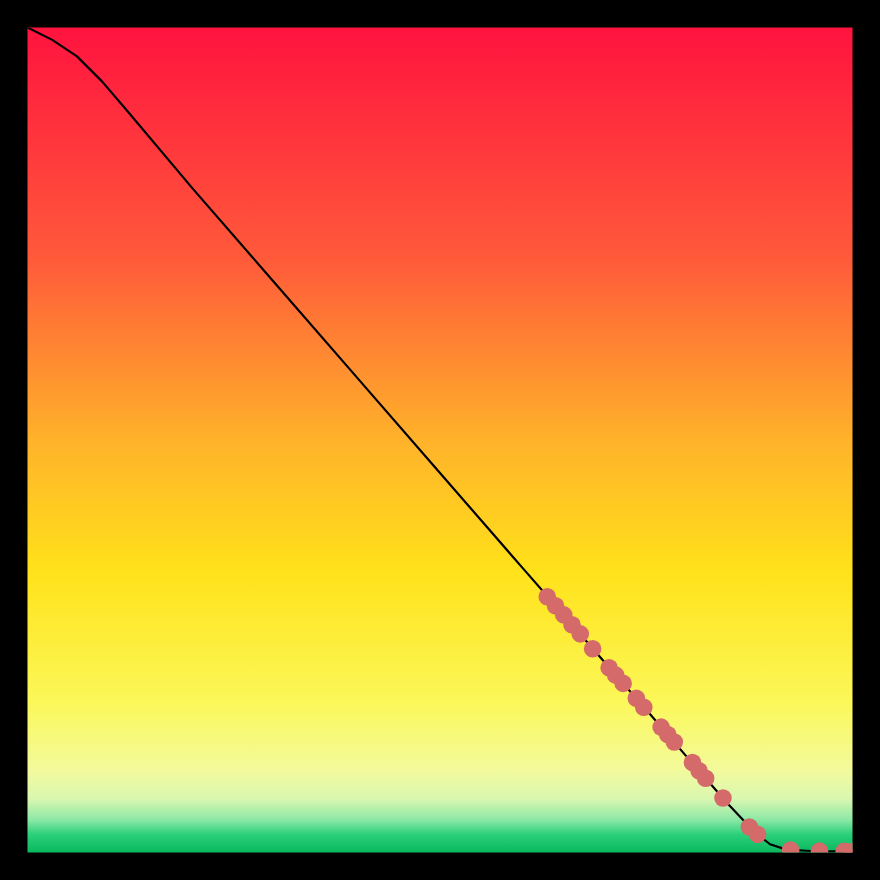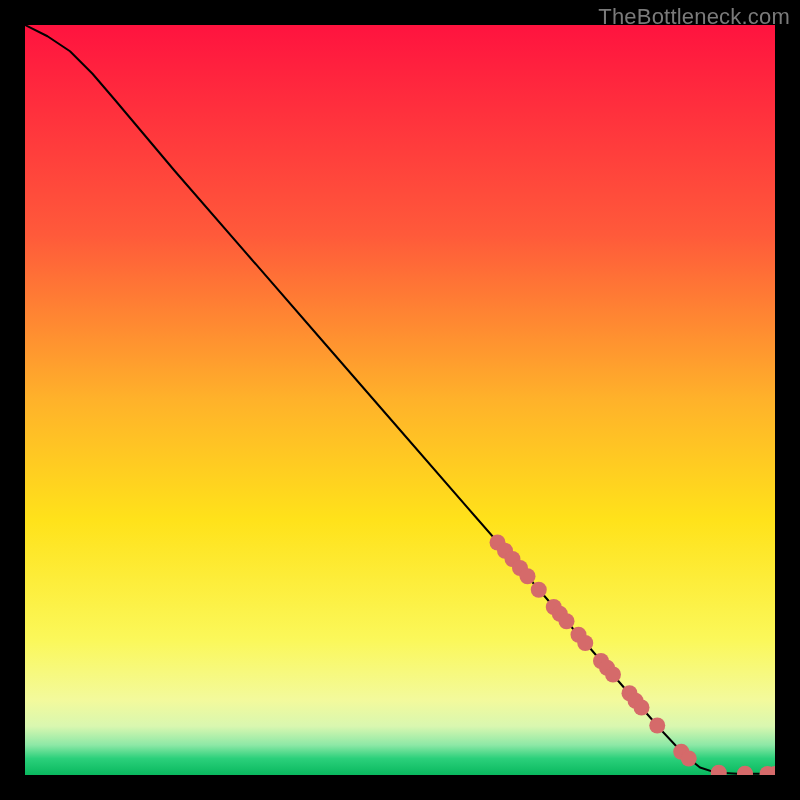--- a/index.html
+++ b/index.html
@@ -80,14 +80,13 @@
           <circle cx="681.25" cy="751.75" r="8" fill="#d56a6a"></circle>
           <circle cx="688.75" cy="758.50" r="8" fill="#d56a6a"></circle>
           <circle cx="718.75" cy="772.75" r="8" fill="#d56a6a"></circle>
           <circle cx="745.00" cy="773.65" r="8" fill="#d56a6a"></circle>
           <circle cx="767.50" cy="773.88" r="8" fill="#d56a6a"></circle>
           <circle cx="775.00" cy="773.88" r="8" fill="#d56a6a"></circle>
         </g>
     </g>
   </svg>
 
-  <div class="watermark">TheBottleneck.com</div>
 </div>
 
 </body></html>

